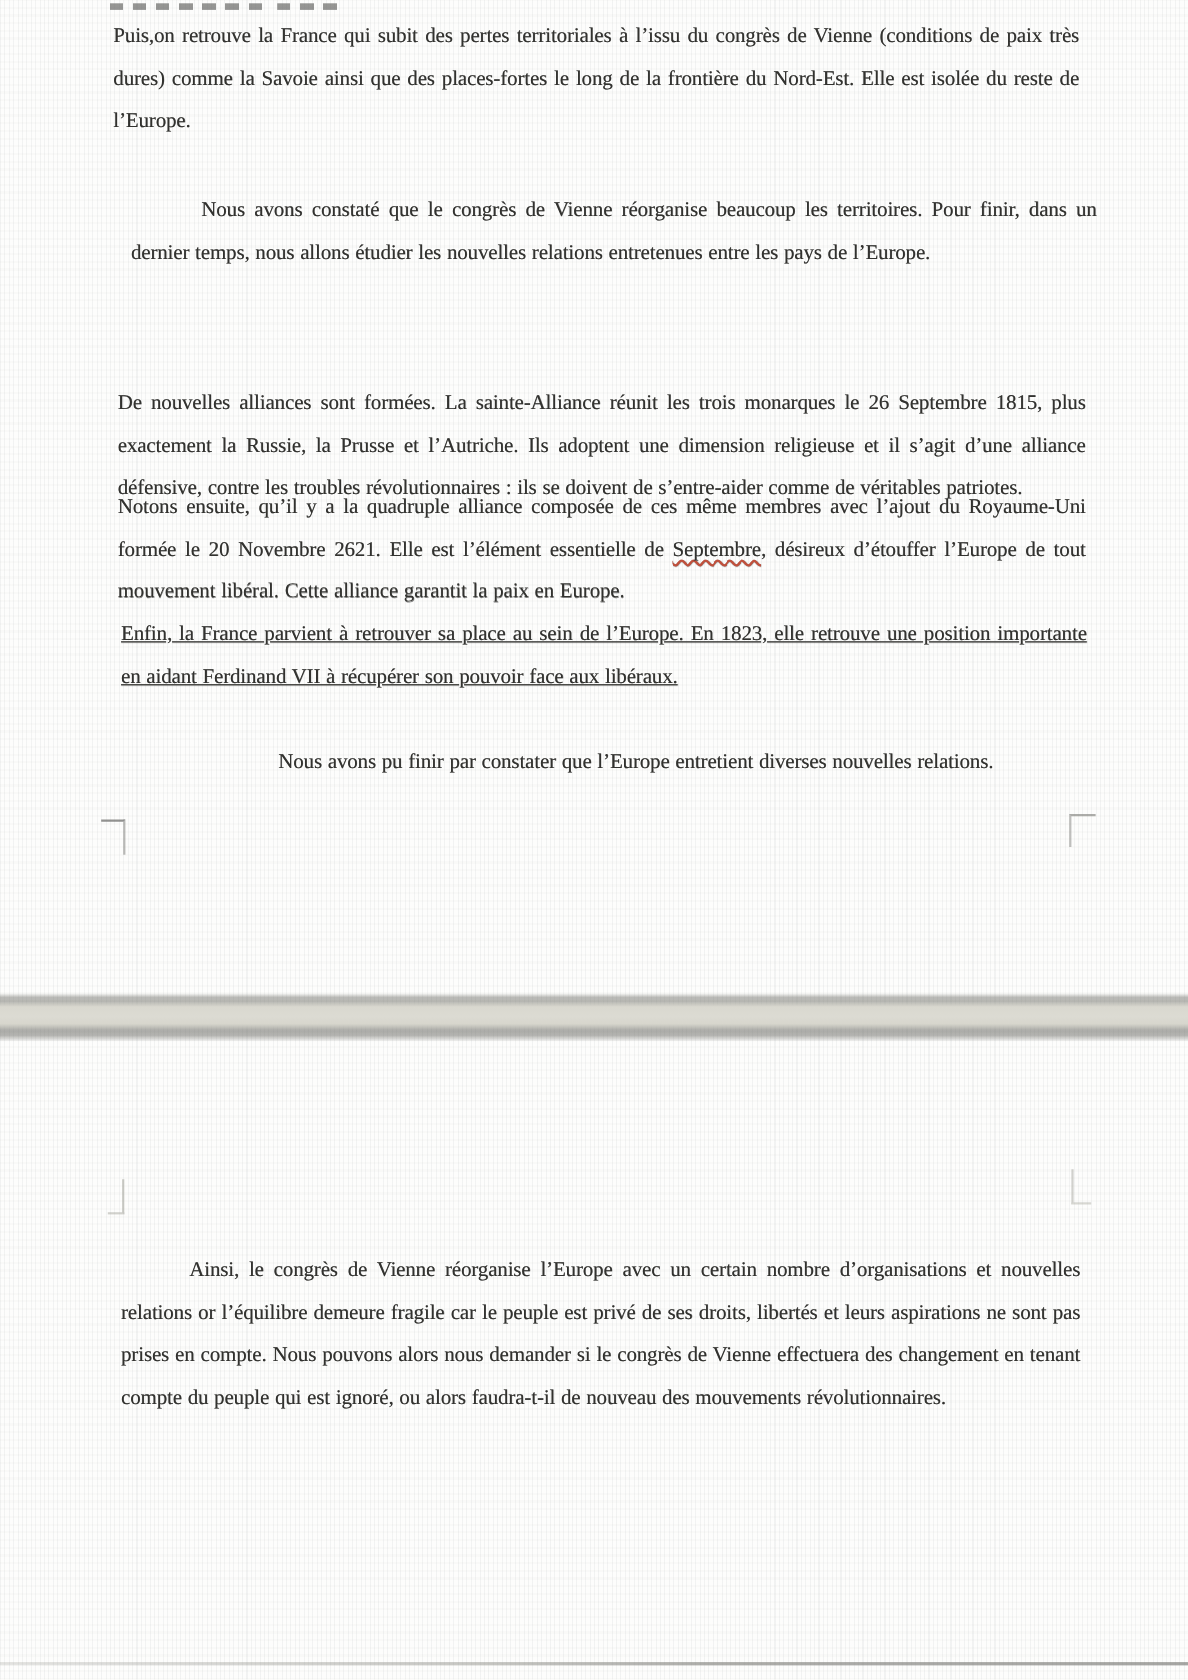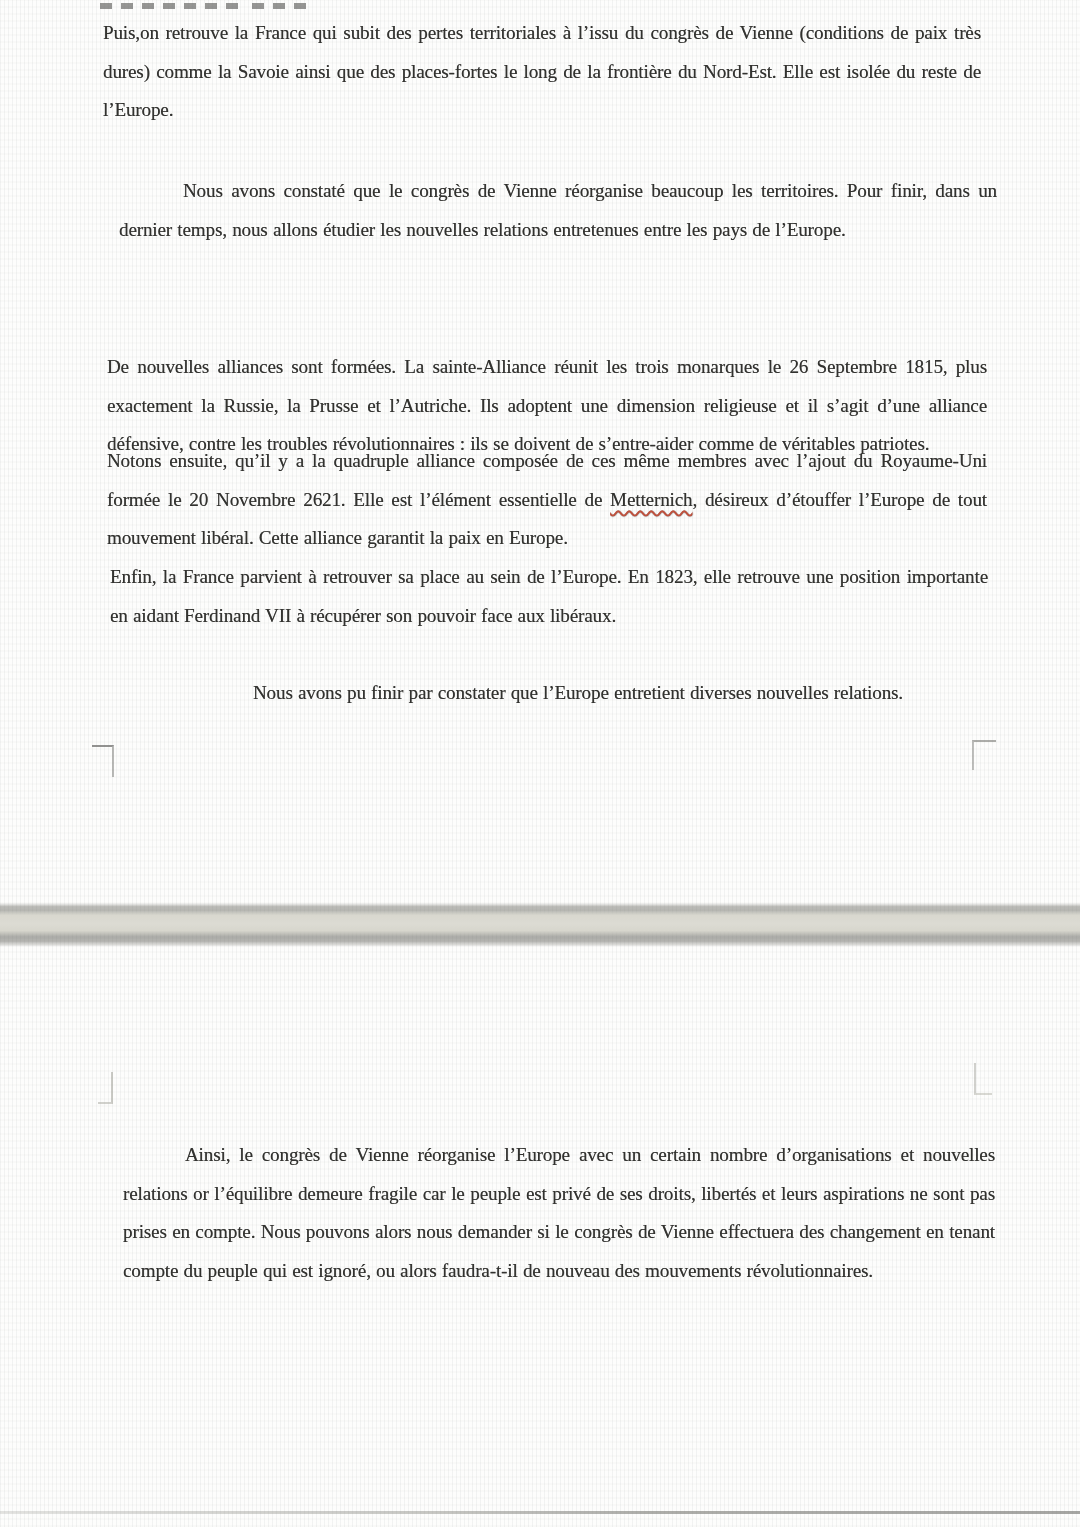--- a/index.html
+++ b/index.html
@@ -32,23 +32,23 @@
     text-align: justify;
     word-spacing: 0.6px;
     letter-spacing: -0.1px;
     filter: blur(0.32px);
     text-shadow: 0.25px 0.25px 0.45px rgba(45,45,45,0.6);
   }
   #p1 { top: 14px;   left: 103px; width: 878px; }
   #p2 { top: 172px;  left: 119px; width: 878px; text-indent: 64px; }
   #p3 { top: 304px;  left: 107px; width: 880px; margin-top: 44px; }
   #p4 { top: 442px;  left: 107px; width: 880px; }
-  #p5 { top: 558px;  left: 110px; width: 878px; }
+  #p5 { top: 558px;  left: 110px; width: 878px; text-decoration: underline; }
   #p6 { top: 674px;  left: 107px; width: 878px; text-indent: 64px; text-align: center; }
-  #p7 { top: 1136px; left: 123px; width: 872px; text-indent: 62px; }
+  #p7 { top: 1136px; left: 110px; width: 872px; text-indent: 62px; }
 
   
   .squiggle {
     text-decoration-line: underline;
     text-decoration-style: wavy;
     text-decoration-color: #c0503c;
     text-decoration-thickness: 1.6px;
     text-underline-offset: 4px;
     text-decoration-skip-ink: none;
   }
@@ -137,21 +137,21 @@
 
 <div class="top-edge-artifact" id="artifact-a"></div>
 <div class="top-edge-artifact" id="artifact-b"></div>
 
 <div class="para" id="p1">Puis,on retrouve la France qui subit des pertes territoriales à l’issu du congrès de Vienne (conditions de paix très dures) comme la Savoie ainsi que des places-fortes le long de la frontière du Nord-Est. Elle est isolée du reste de l’Europe.</div>
 
 <div class="para" id="p2">Nous avons constaté que le congrès de Vienne réorganise beaucoup les territoires. Pour finir, dans un dernier temps, nous allons étudier les nouvelles relations entretenues entre les pays de l’Europe.</div>
 
 <div class="para" id="p3">De nouvelles alliances sont formées. La sainte-Alliance réunit les trois monarques le 26 Septembre 1815, plus exactement la Russie, la Prusse et l’Autriche. Ils adoptent une dimension religieuse et il s’agit d’une alliance défensive, contre les troubles révolutionnaires : ils se doivent de s’entre-aider comme de véritables patriotes.</div>
 
-<div class="para" id="p4"><span>Notons ensuite, qu’il y a la quadruple alliance composée de ces même membres avec l’ajout du Royaume-Uni formée le 20 Novembre 2621. Elle est l’élément essentielle de </span><span class="squiggle">Metternich</span><span>, désireux d’étouffer l’Europe de tout mouvement libéral. Cette alliance garantit la paix en Europe.</span></div>
+<div class="para" id="p4"><span>Notons ensuite, qu’il y a la quadruple alliance composée de ces même membres avec l’ajout du Royaume-Uni formée le 20 Novembre 2621. Elle est l’élément essentielle de </span><span class="squiggle">Septembre</span><span>, désireux d’étouffer l’Europe de tout mouvement libéral. Cette alliance garantit la paix en Europe.</span></div>
 
 <div class="para" id="p5">Enfin, la France parvient à retrouver sa place au sein de l’Europe. En 1823, elle retrouve une position importante en aidant Ferdinand VII à récupérer son pouvoir face aux libéraux.</div>
 
 <div class="para" id="p6">Nous avons pu finir par constater que l’Europe entretient diverses nouvelles relations.</div>
 
 <div class="crop-mark" id="mark-tl"></div>
 <div class="crop-mark" id="mark-tr"></div>
 
 <div class="page-divider"></div>
 

